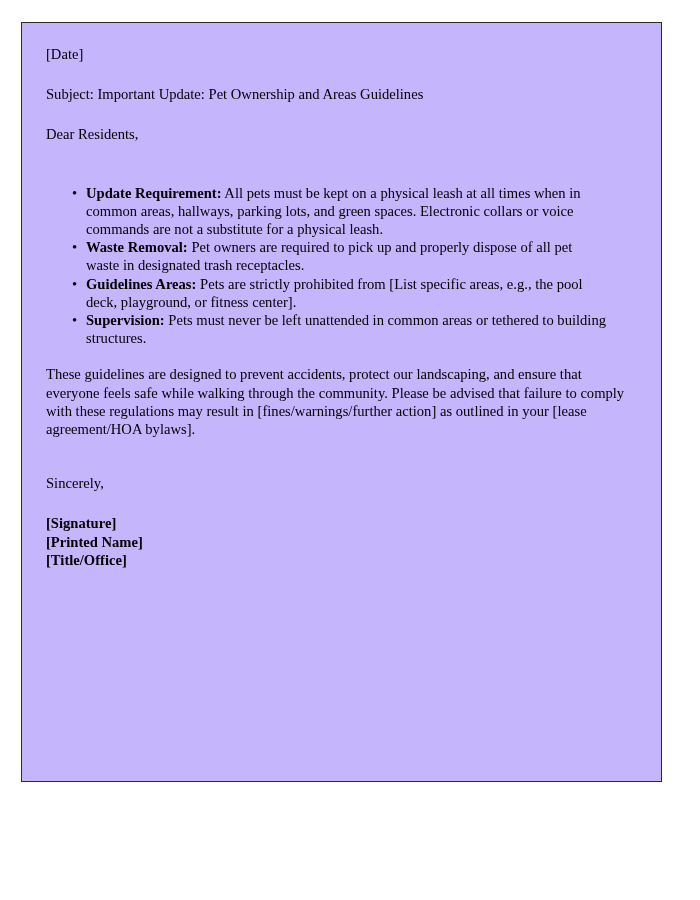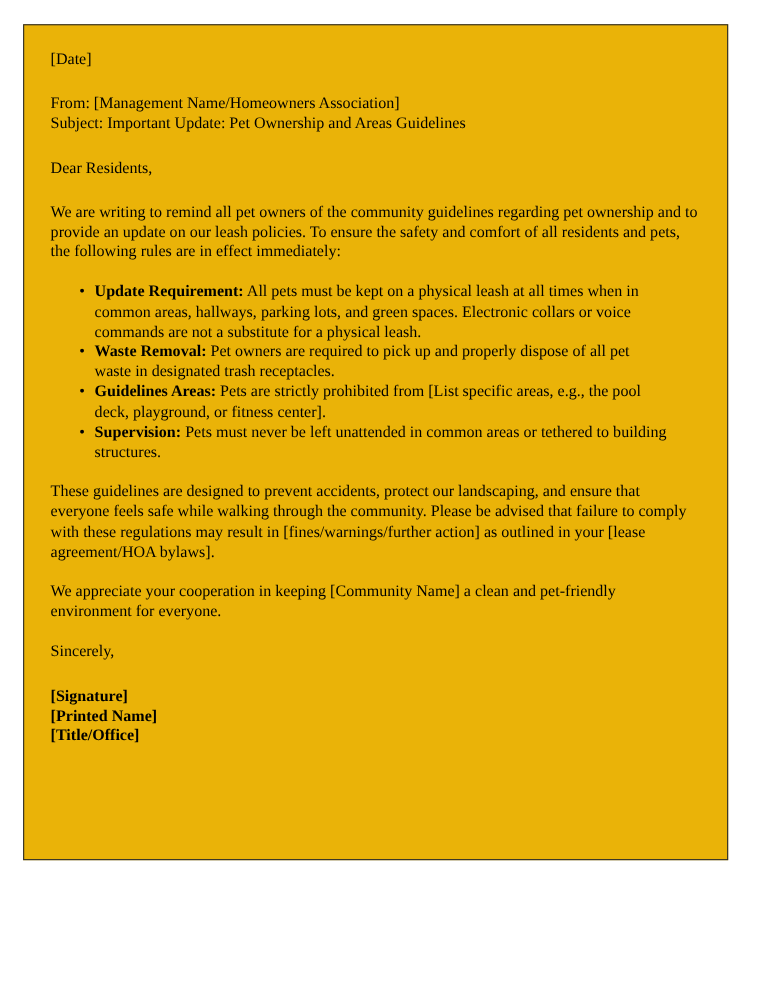--- a/index.html
+++ b/index.html
@@ -21,21 +21,21 @@
     background: #ffffff;
   }
   .letter-box {
     position: absolute;
     left: 21px;
     top: 22px;
     width: 641px;
     height: 760px;
     border: 1px solid #2b2b2b;
     box-sizing: border-box;
-    background: #eab308;
+    background: #c4b5fd;
   }
   .letter-body {
     position: absolute;
     left: 24px;
     top: 22px;
     width: 590px;
   }
   .line {
     font-size: 14.6px;
     line-height: 18.2px;
@@ -81,31 +81,29 @@
 
 <div class="page-canvas">
   <div class="letter-box">
     <div class="letter-body">
 
       <div class="line">[Date]</div>
 
       <div class="gap-lg"></div>
 
       <div class="addr-block">
-        <div class="line">From: [Management Name/Homeowners Association]</div>
         <div class="line">Subject: Important Update: Pet Ownership and Areas Guidelines</div>
       </div>
 
       <div class="gap-lg"></div>
 
       <div class="line">Dear Residents,</div>
 
       <div class="gap-lg"></div>
 
-      <p class="para">We are writing to remind all pet owners of the community guidelines regarding pet ownership and to provide an update on our leash policies. To ensure the safety and comfort of all residents and pets, the following rules are in effect immediately:</p>
 
       <div class="gap-md"></div>
 
       <ul class="rules">
         <li>
           <span class="bullet-dot">•</span>
           <span class="rule-term">Update Requirement:</span><span> All pets must be kept on a physical leash at all times when in common areas, hallways, parking lots, and green spaces. Electronic collars or voice commands are not a substitute for a physical leash.</span>
         </li>
         <li>
           <span class="bullet-dot">•</span>
@@ -120,21 +118,20 @@
           <span class="rule-term">Supervision:</span><span> Pets must never be left unattended in common areas or tethered to building structures.</span>
         </li>
       </ul>
 
       <div class="gap-md"></div>
 
       <p class="para">These guidelines are designed to prevent accidents, protect our landscaping, and ensure that everyone feels safe while walking through the community. Please be advised that failure to comply with these regulations may result in [fines/warnings/further action] as outlined in your [lease agreement/HOA bylaws].</p>
 
       <div class="gap-md"></div>
 
-      <p class="para">We appreciate your cooperation in keeping [Community Name] a clean and pet-friendly environment for everyone.</p>
 
       <div class="gap-md"></div>
 
       <div class="line">Sincerely,</div>
 
       <div class="gap-lg"></div>
 
       <div class="sig-block">
         <div class="line">[Signature]</div>
         <div class="line">[Printed Name]</div>

